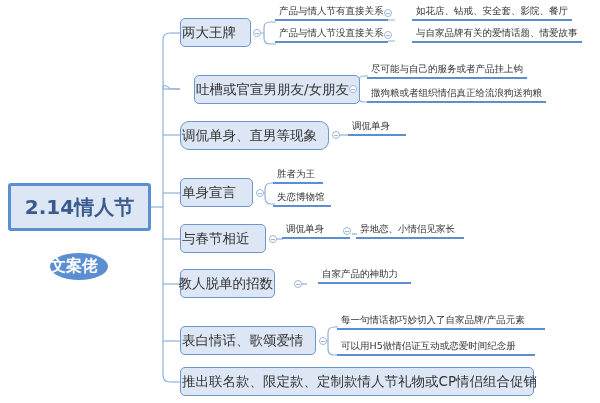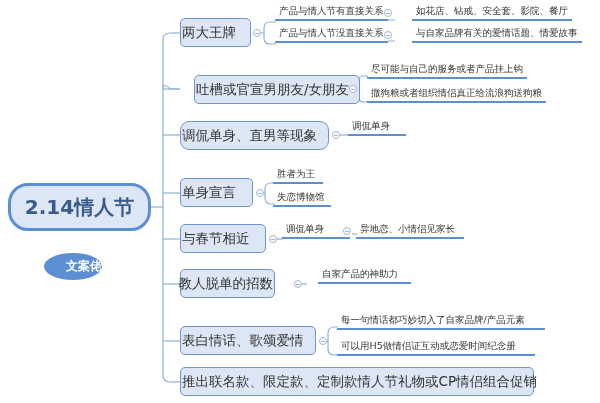--- a/index.html
+++ b/index.html
@@ -1,27 +1,27 @@
 <!DOCTYPE html>
 <html><head>
 <meta charset="utf-8">
 <style>
   html, body { margin: 0; padding: 0; background: #ffffff; }
   body { width: 600px; height: 403px; position: relative; overflow: hidden;
          font-family: "DejaVu Sans", "Liberation Sans", sans-serif; color: #333; }
   .root {
     position: absolute; left: 8px; top: 183px; width: 143px; height: 48px;
-    background: #dce6f4; border: 3px solid #5b8fd1; border-radius: 20px;
+    background: #dce6f4; border: 3px solid #5b8fd1; border-radius: 3px;
     display: flex; align-items: center; justify-content: center;
     font-size: 20px; font-weight: bold; color: #3a5a8c; box-sizing: border-box;
   }
   .tag {
-    position: absolute; left: 44px; top: 253px; width: 58px; height: 27px;
-    background: #5b8fd1; border-radius: 50%; color: #fff; font-size: 12px; font-weight: bold;
-    display: flex; align-items: center; justify-content: flex-end;
+    position: absolute; left: 50px; top: 253px; width: 58px; height: 27px;
+    background: #5b8fd1; border-radius: 50%; color: #fff; font-size: 16px; font-weight: bold;
+    display: flex; align-items: center; justify-content: flex-start;
   }
   .branch {
     position: absolute; left: 180px; height: 29px; box-sizing: border-box;
     background: #dce6f4; border: 1.5px solid #6d96cc; border-radius: 5px;
     display: flex; align-items: center; padding: 0 1px; font-size: 13.5px; color: #333; white-space: nowrap;
   }
   .collapse {
     position: absolute; width: 8px; height: 8px; border: 1px solid #9fb6d6; border-radius: 50%;
     background: #fff; box-sizing: border-box;
   }

